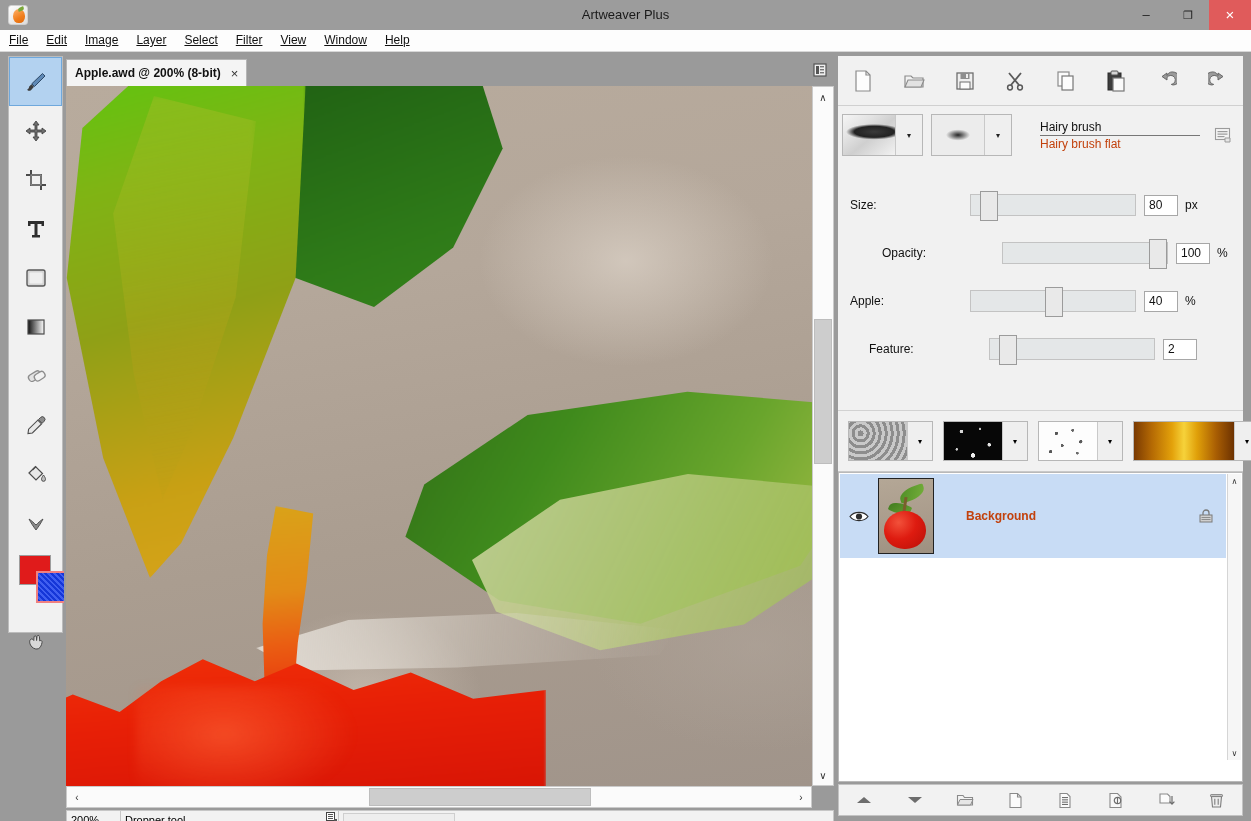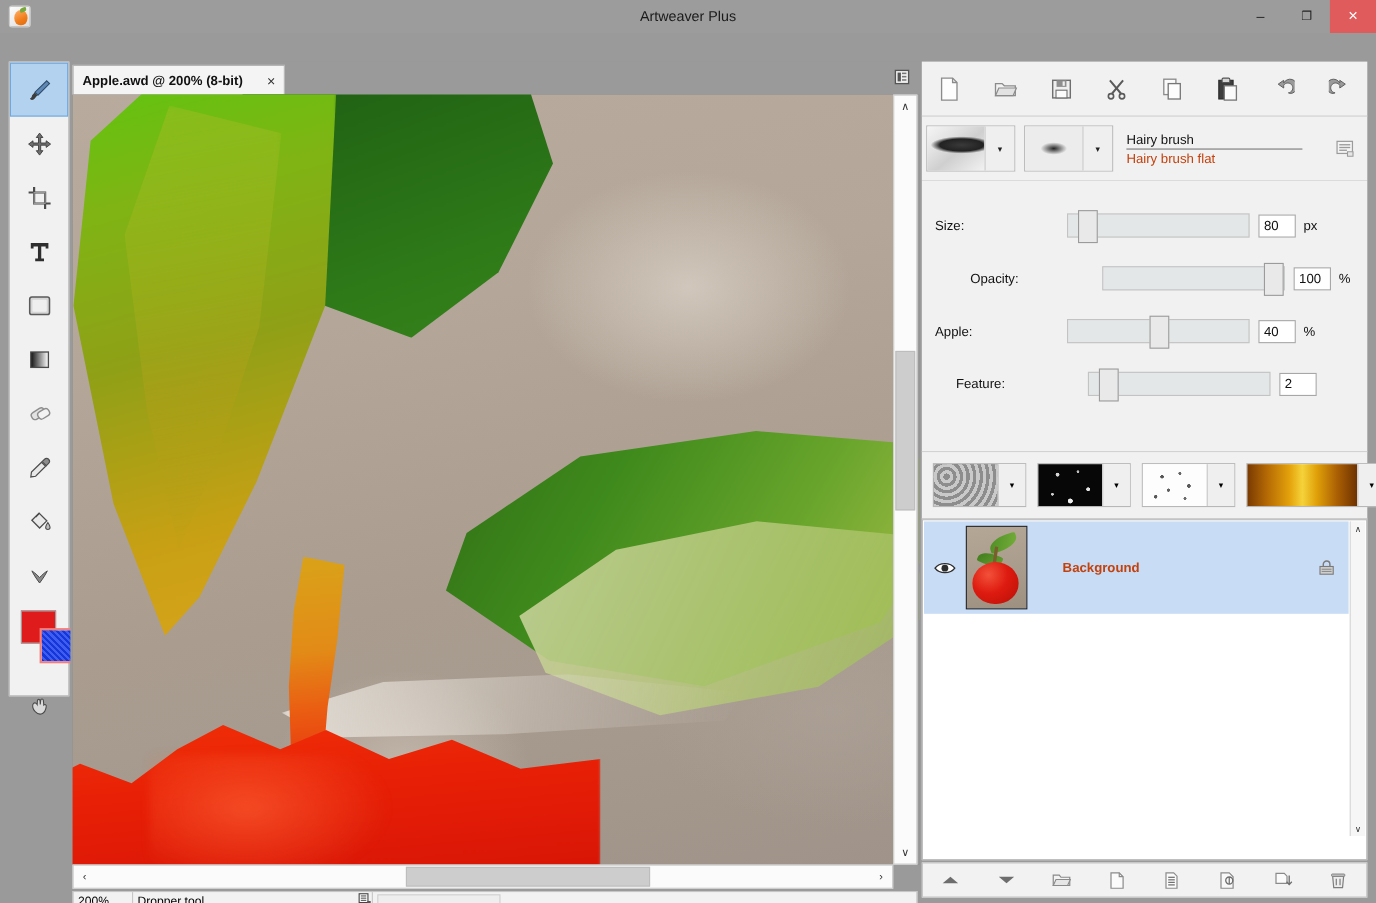--- a/index.html
+++ b/index.html
@@ -47,21 +47,21 @@
   #sw-fore{position:absolute;left:10px;top:8px;width:32px;height:30px;background:#e01b1b;border:1px solid #9d9d9d;box-sizing:border-box;}
   #sw-back{position:absolute;left:27px;top:24px;width:34px;height:32px;border:2px solid #f08080;box-sizing:border-box;
     background:
       repeating-linear-gradient(45deg, #1536d8 0 2px, #3f5ef0 2px 4px),
       repeating-linear-gradient(-45deg, rgba(255,255,255,.35) 0 1px, transparent 1px 3px);}
 
   
   #docarea{position:absolute;left:64px;top:56px;width:772px;height:760px;background:#9a9a9a;}
   #tabstrip{position:absolute;left:0;top:0;width:772px;height:30px;background:#9a9a9a;}
   #tab{position:absolute;left:2px;top:3px;height:27px;background:#f4f4f4;border:1px solid #b5b5b5;border-bottom:none;
-    box-sizing:border-box;padding:0 8px;display:flex;align-items:center;gap:22px;}
+    box-sizing:border-box;padding:0 8px;display:flex;align-items:center;gap:10px;}
   #tab .tab-label{font-size:12px;font-weight:bold;color:#111;white-space:nowrap;}
   #tab .tab-close{font-size:13px;color:#333;cursor:default;}
   #tabstrip-icon{position:absolute;right:8px;top:6px;width:16px;height:16px;}
 
   #canvaswrap{position:absolute;left:2px;top:30px;width:770px;height:700px;overflow:hidden;background:#8d8d8d;}
   
   #painting{position:absolute;left:0;top:0;width:746px;height:700px;
     background:
       
       radial-gradient(ellipse 210px 150px at 560px 175px, rgba(214,204,193,.85) 0%, rgba(214,204,193,0) 70%),
@@ -138,21 +138,21 @@
   .combo{display:flex;align-items:center;border:1px solid #b7b7b7;background:#fff;height:42px;box-sizing:border-box;}
   .combo .thumb{width:52px;height:40px;}
   .combo .arrow{width:26px;height:40px;border-left:1px solid #c9c9c9;background:#efefef;
     display:flex;align-items:center;justify-content:center;font-size:8px;color:#222;cursor:default;}
   #brush-photo{background:
      radial-gradient(ellipse 36px 10px at 60% 42%, #3a3a3a 0%, #222 55%, rgba(34,34,34,0) 78%),
      linear-gradient(140deg,#f5f5f5 0%,#e3e3e3 30%,#cfcfcf 55%,#f2f2f2 100%);}
   #brush-tip{background:
      radial-gradient(ellipse 15px 7px at 50% 50%, rgba(20,20,20,.92) 0%, rgba(60,60,60,.5) 45%, rgba(120,120,120,0) 80%),
      #ececec;}
-  #brushnames{flex:1;margin-left:12px;}
+  #brushnames{flex:1;margin-left:28px;}
   #brushnames .n1{font-size:12px;color:#111;border-bottom:1px solid #777;display:inline-block;padding-bottom:1px;min-width:160px;}
   #brushnames .n2{font-size:12px;color:#c2410c;display:block;margin-top:1px;}
   #brush-opt-icon{width:40px;display:flex;align-items:center;justify-content:center;cursor:default;}
 
   #sliders{position:absolute;left:0;top:112px;width:405px;height:246px;background:#f1f1f1;}
   .srow{position:absolute;left:0;width:405px;height:30px;display:flex;align-items:center;}
   .srow .lbl{width:132px;padding-left:12px;font-size:12px;color:#111;box-sizing:border-box;}
   .track{position:relative;width:166px;height:22px;background:#e4e7e8;border:1px solid #c3c3c3;box-sizing:border-box;}
   .knob{position:absolute;top:-4px;width:18px;height:30px;background:#e9e9e9;border:1px solid #9b9b9b;box-sizing:border-box;cursor:default;}
   .numbox{width:34px;height:21px;margin-left:8px;background:#fff;border:1px solid #a7a7a7;box-sizing:border-box;
@@ -223,20 +223,31 @@
       <span>–</span>
     </div>
     <div class="wbtn" id="btn-max">
       <span>❐</span>
     </div>
     <div class="wbtn" id="btn-close">
       <span>×</span>
     </div>
   </div>
 
+  <div id="menubar">
+    <div class="menu-item"><u>File</u></div>
+    <div class="menu-item"><u>Edit</u></div>
+    <div class="menu-item"><u>Image</u></div>
+    <div class="menu-item"><u>Layer</u></div>
+    <div class="menu-item"><u>Select</u></div>
+    <div class="menu-item"><u>Filter</u></div>
+    <div class="menu-item"><u>View</u></div>
+    <div class="menu-item"><u>Window</u></div>
+    <div class="menu-item"><u>Help</u></div>
+  </div>
 
   <div id="tools">
 
     <div class="tool sel">
       <svg width="26" height="26" viewBox="0 0 26 26">
         <path d="M19.5 4.5 L22 7 L11.5 17.5 L8.8 14.8 Z" fill="#5f89b5" stroke="#2f4a68" stroke-width="1"></path>
         <path d="M8.5 15.2 L11 17.7 L8.2 21 C6.5 22.4 4.6 21.9 4.2 20.6 C5.6 20.2 6 18.8 6.2 17.6 Z" fill="#3d3d3d"></path>
       </svg>
     </div>
 

